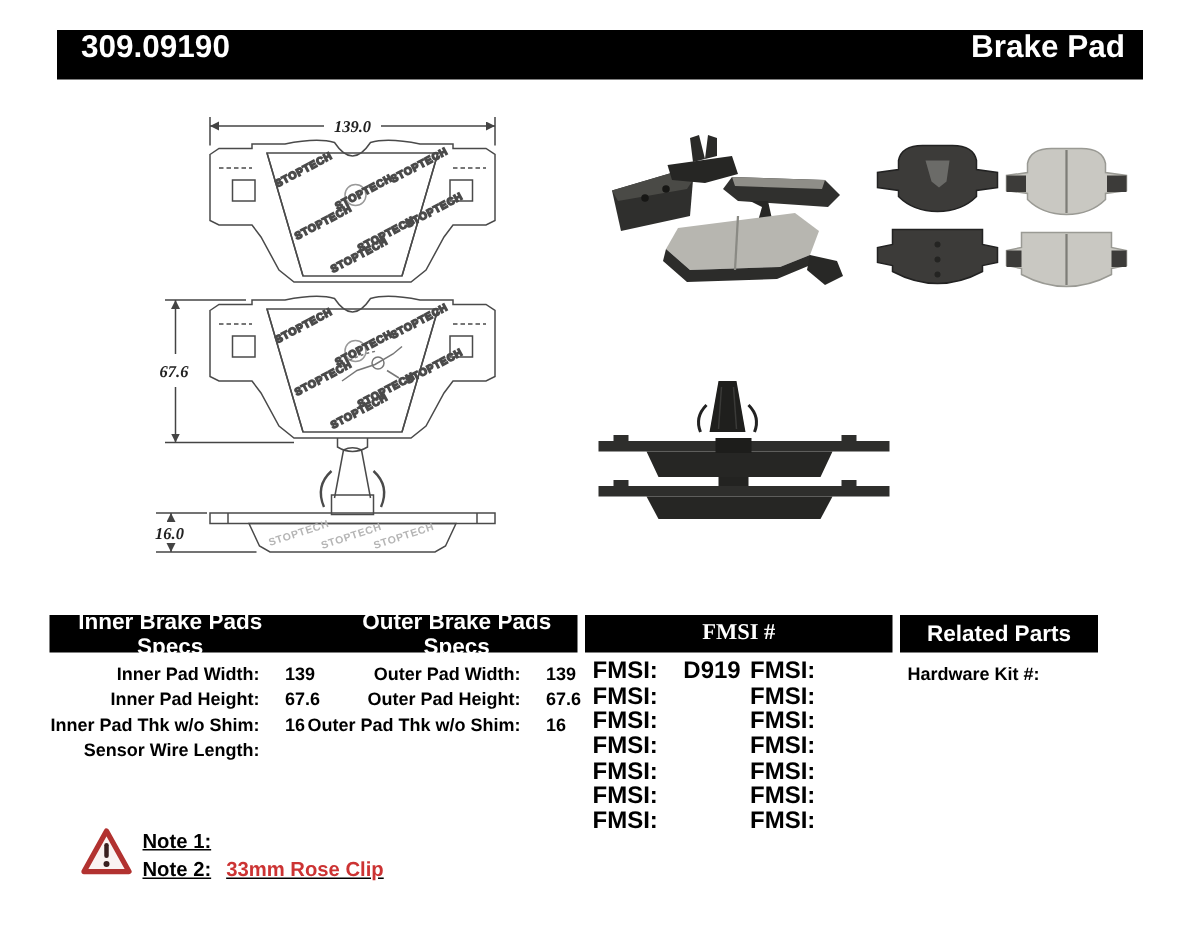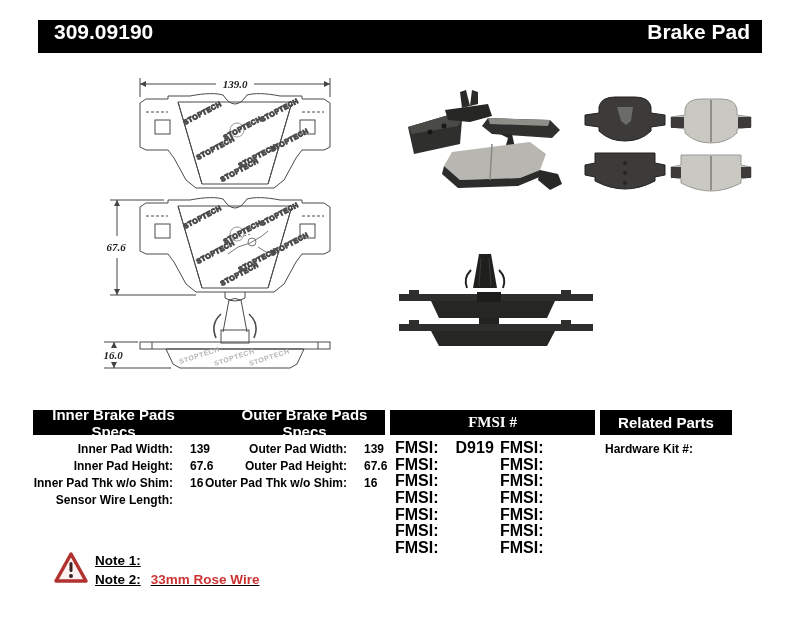--- a/index.html
+++ b/index.html
@@ -322,15 +322,15 @@
   <rect x="16.5" y="11" width="3" height="10" rx="1.5" fill="#3a2020"></rect>
   <circle cx="18" cy="25" r="2" fill="#3a2020"></circle>
 </svg>
 <div class="abs note-lines">
   <div class="note-line">
     <span>Note 1:</span>
     <span class="note-val"></span>
   </div>
   <div class="note-line">
     <span>Note 2:</span>
-    <span class="note-val note-red">33mm Rose Wire</span>
+    <span class="note-val note-red">33mm Rose Clip</span>
   </div>
 </div>
 
 </body></html>

